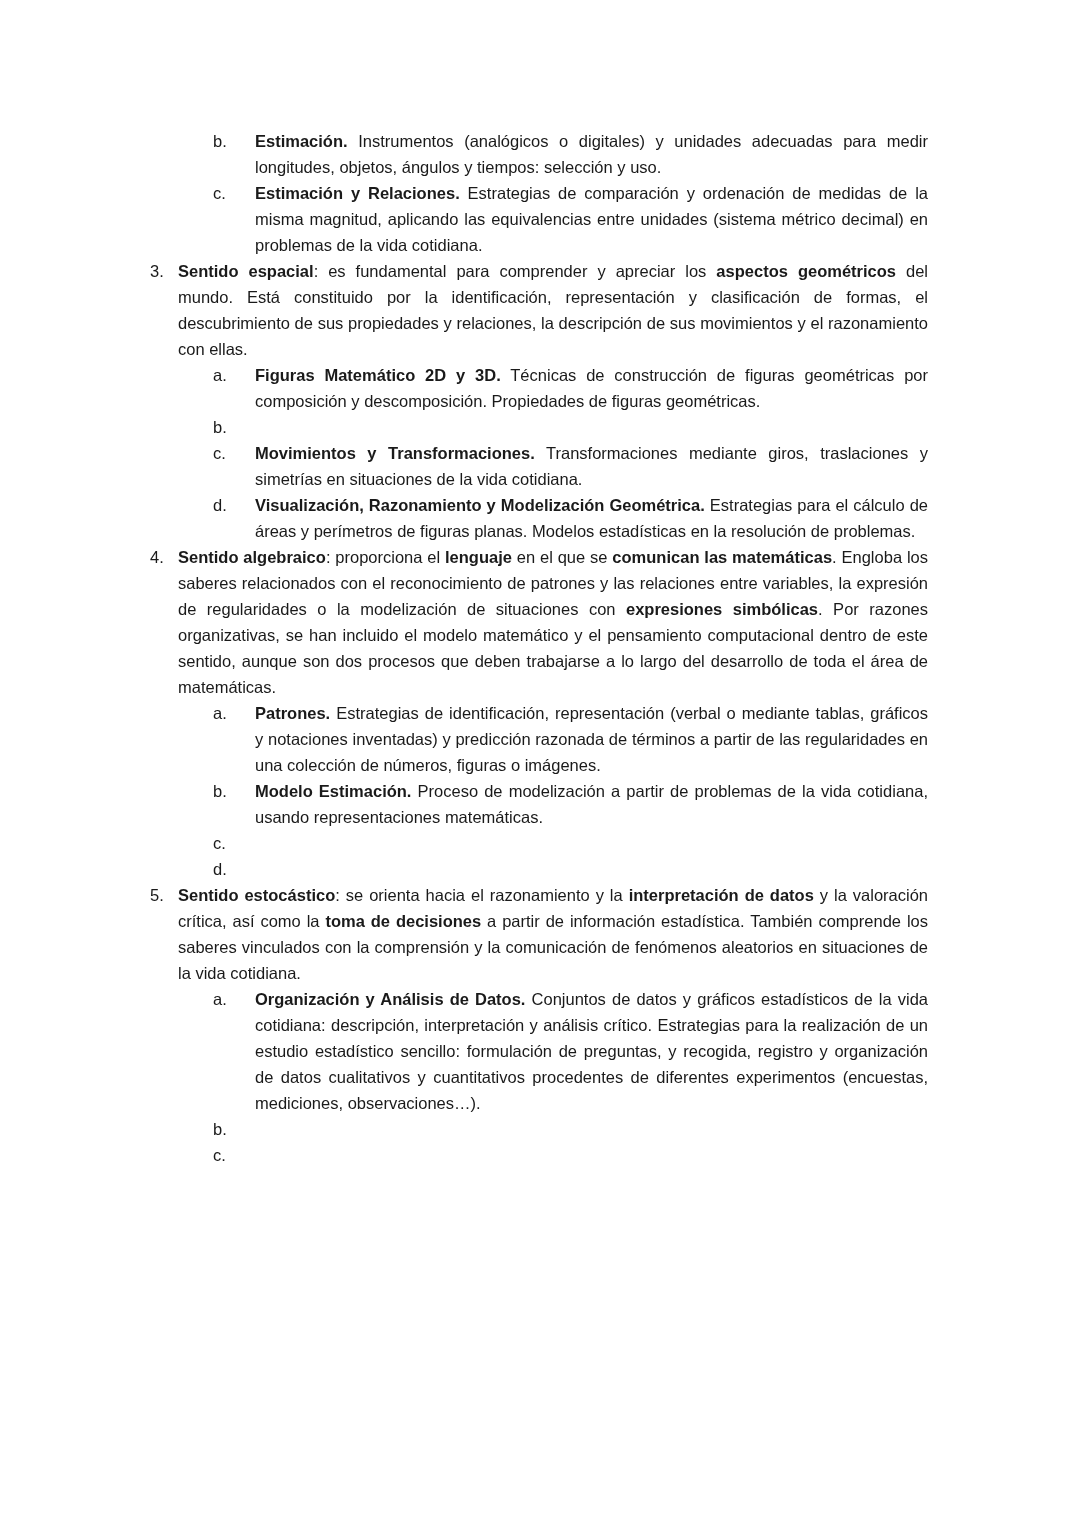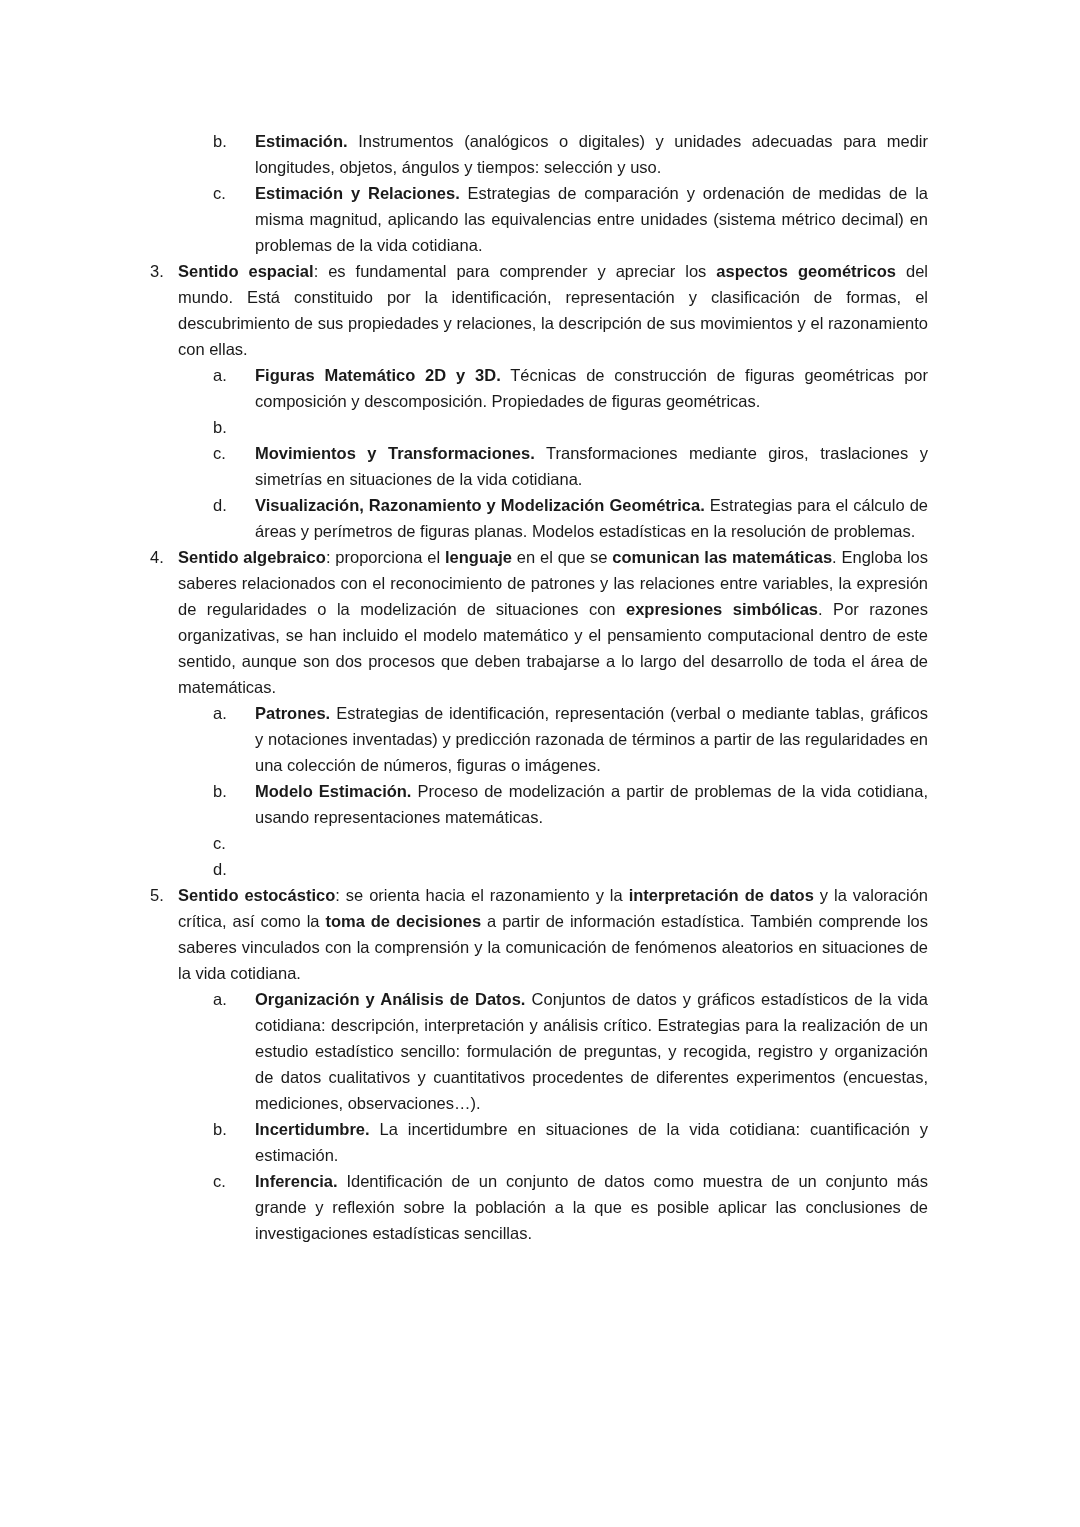--- a/index.html
+++ b/index.html
@@ -102,20 +102,18 @@
       <div class="item number">
         <span class="marker">5.</span>
         <div class="body"><span class="b">Sentido estocástico</span><span>: se orienta hacia el razonamiento y la </span><span class="b">interpretación de datos</span><span> y la valoración crítica, así como la </span><span class="b">toma de decisiones</span><span> a partir de información estadística. También comprende los saberes vinculados con la comprensión y la comunicación de fenómenos aleatorios en situaciones de la vida cotidiana.</span></div>
       </div>
       <div class="item letter">
         <span class="marker">a.</span>
         <div class="body"><span class="b">Organización y Análisis de Datos.</span><span> Conjuntos de datos y gráficos estadísticos de la vida cotidiana: descripción, interpretación y análisis crítico. Estrategias para la realización de un estudio estadístico sencillo: formulación de preguntas, y recogida, registro y organización de datos cualitativos y cuantitativos procedentes de diferentes experimentos (encuestas, mediciones, observaciones…).</span></div>
       </div>
       <div class="item letter">
         <span class="marker">b.</span>
-        <div class="body"><span class="b">Incertidumbre.</span><span> La incertidumbre en situaciones de la vida cotidiana: cuantificación y estimación.</span></div>
       </div>
       <div class="item letter">
         <span class="marker">c.</span>
-        <div class="body"><span class="b">Inferencia.</span><span> Identificación de un conjunto de datos como muestra de un conjunto más grande y reflexión sobre la población a la que es posible aplicar las conclusiones de investigaciones estadísticas sencillas.</span></div>
       </div>
     </div>
 </div>
 
 </body></html>

